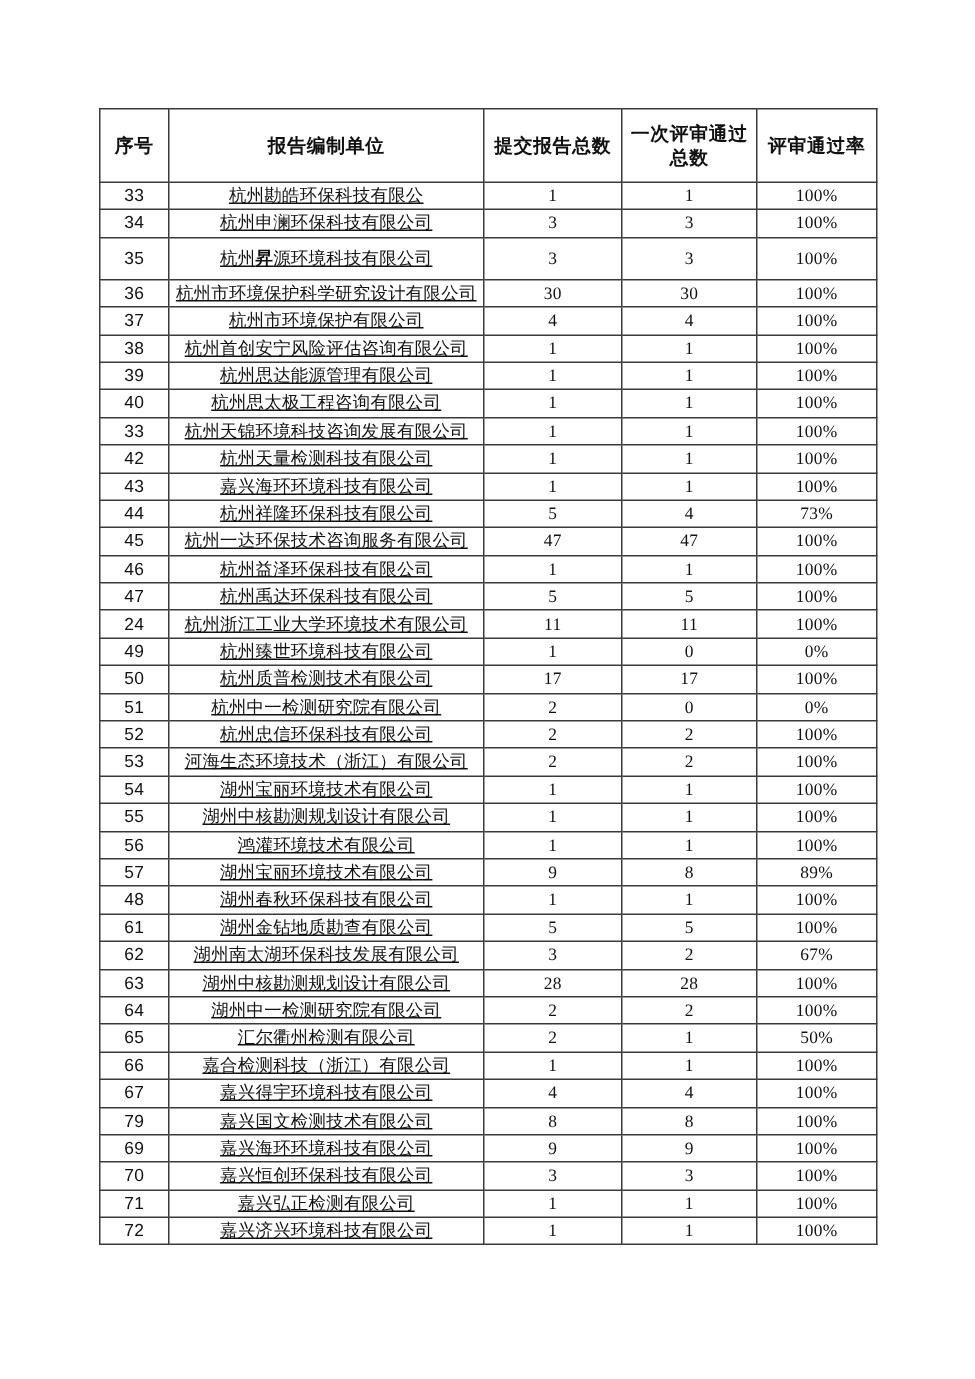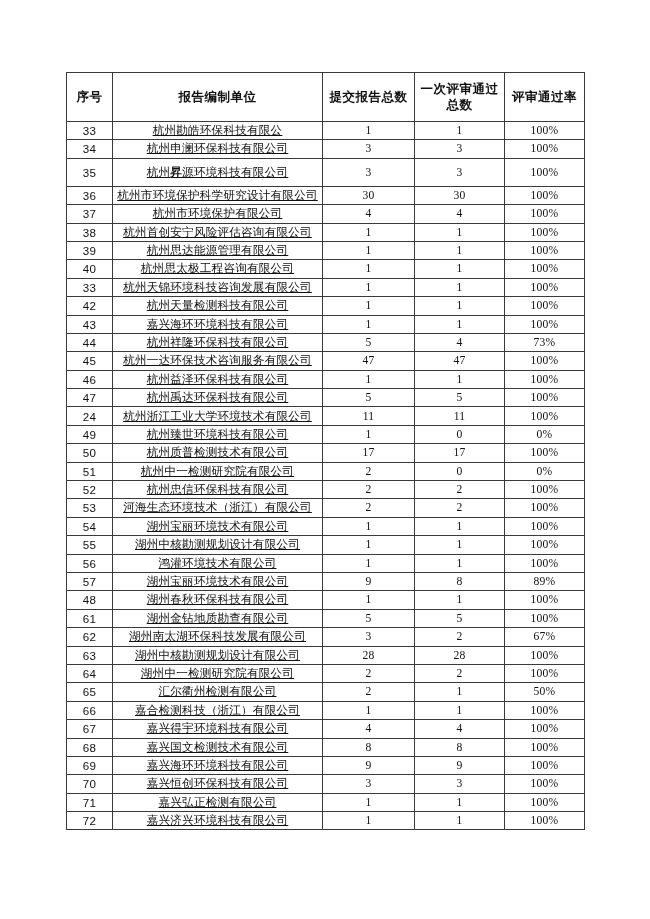--- a/index.html
+++ b/index.html
@@ -334,21 +334,21 @@
             <td class="cell-rate">100%</td>
           </tr>
           <tr>
             <td class="cell-seq">67</td>
             <td class="cell-unit">嘉兴得宇环境科技有限公司</td>
             <td class="cell-num">4</td>
             <td class="cell-num">4</td>
             <td class="cell-rate">100%</td>
           </tr>
           <tr>
-            <td class="cell-seq">68</td>
+            <td class="cell-seq">79</td>
             <td class="cell-unit">嘉兴国文检测技术有限公司</td>
             <td class="cell-num">8</td>
             <td class="cell-num">8</td>
             <td class="cell-rate">100%</td>
           </tr>
           <tr>
             <td class="cell-seq">69</td>
             <td class="cell-unit">嘉兴海环环境科技有限公司</td>
             <td class="cell-num">9</td>
             <td class="cell-num">9</td>

